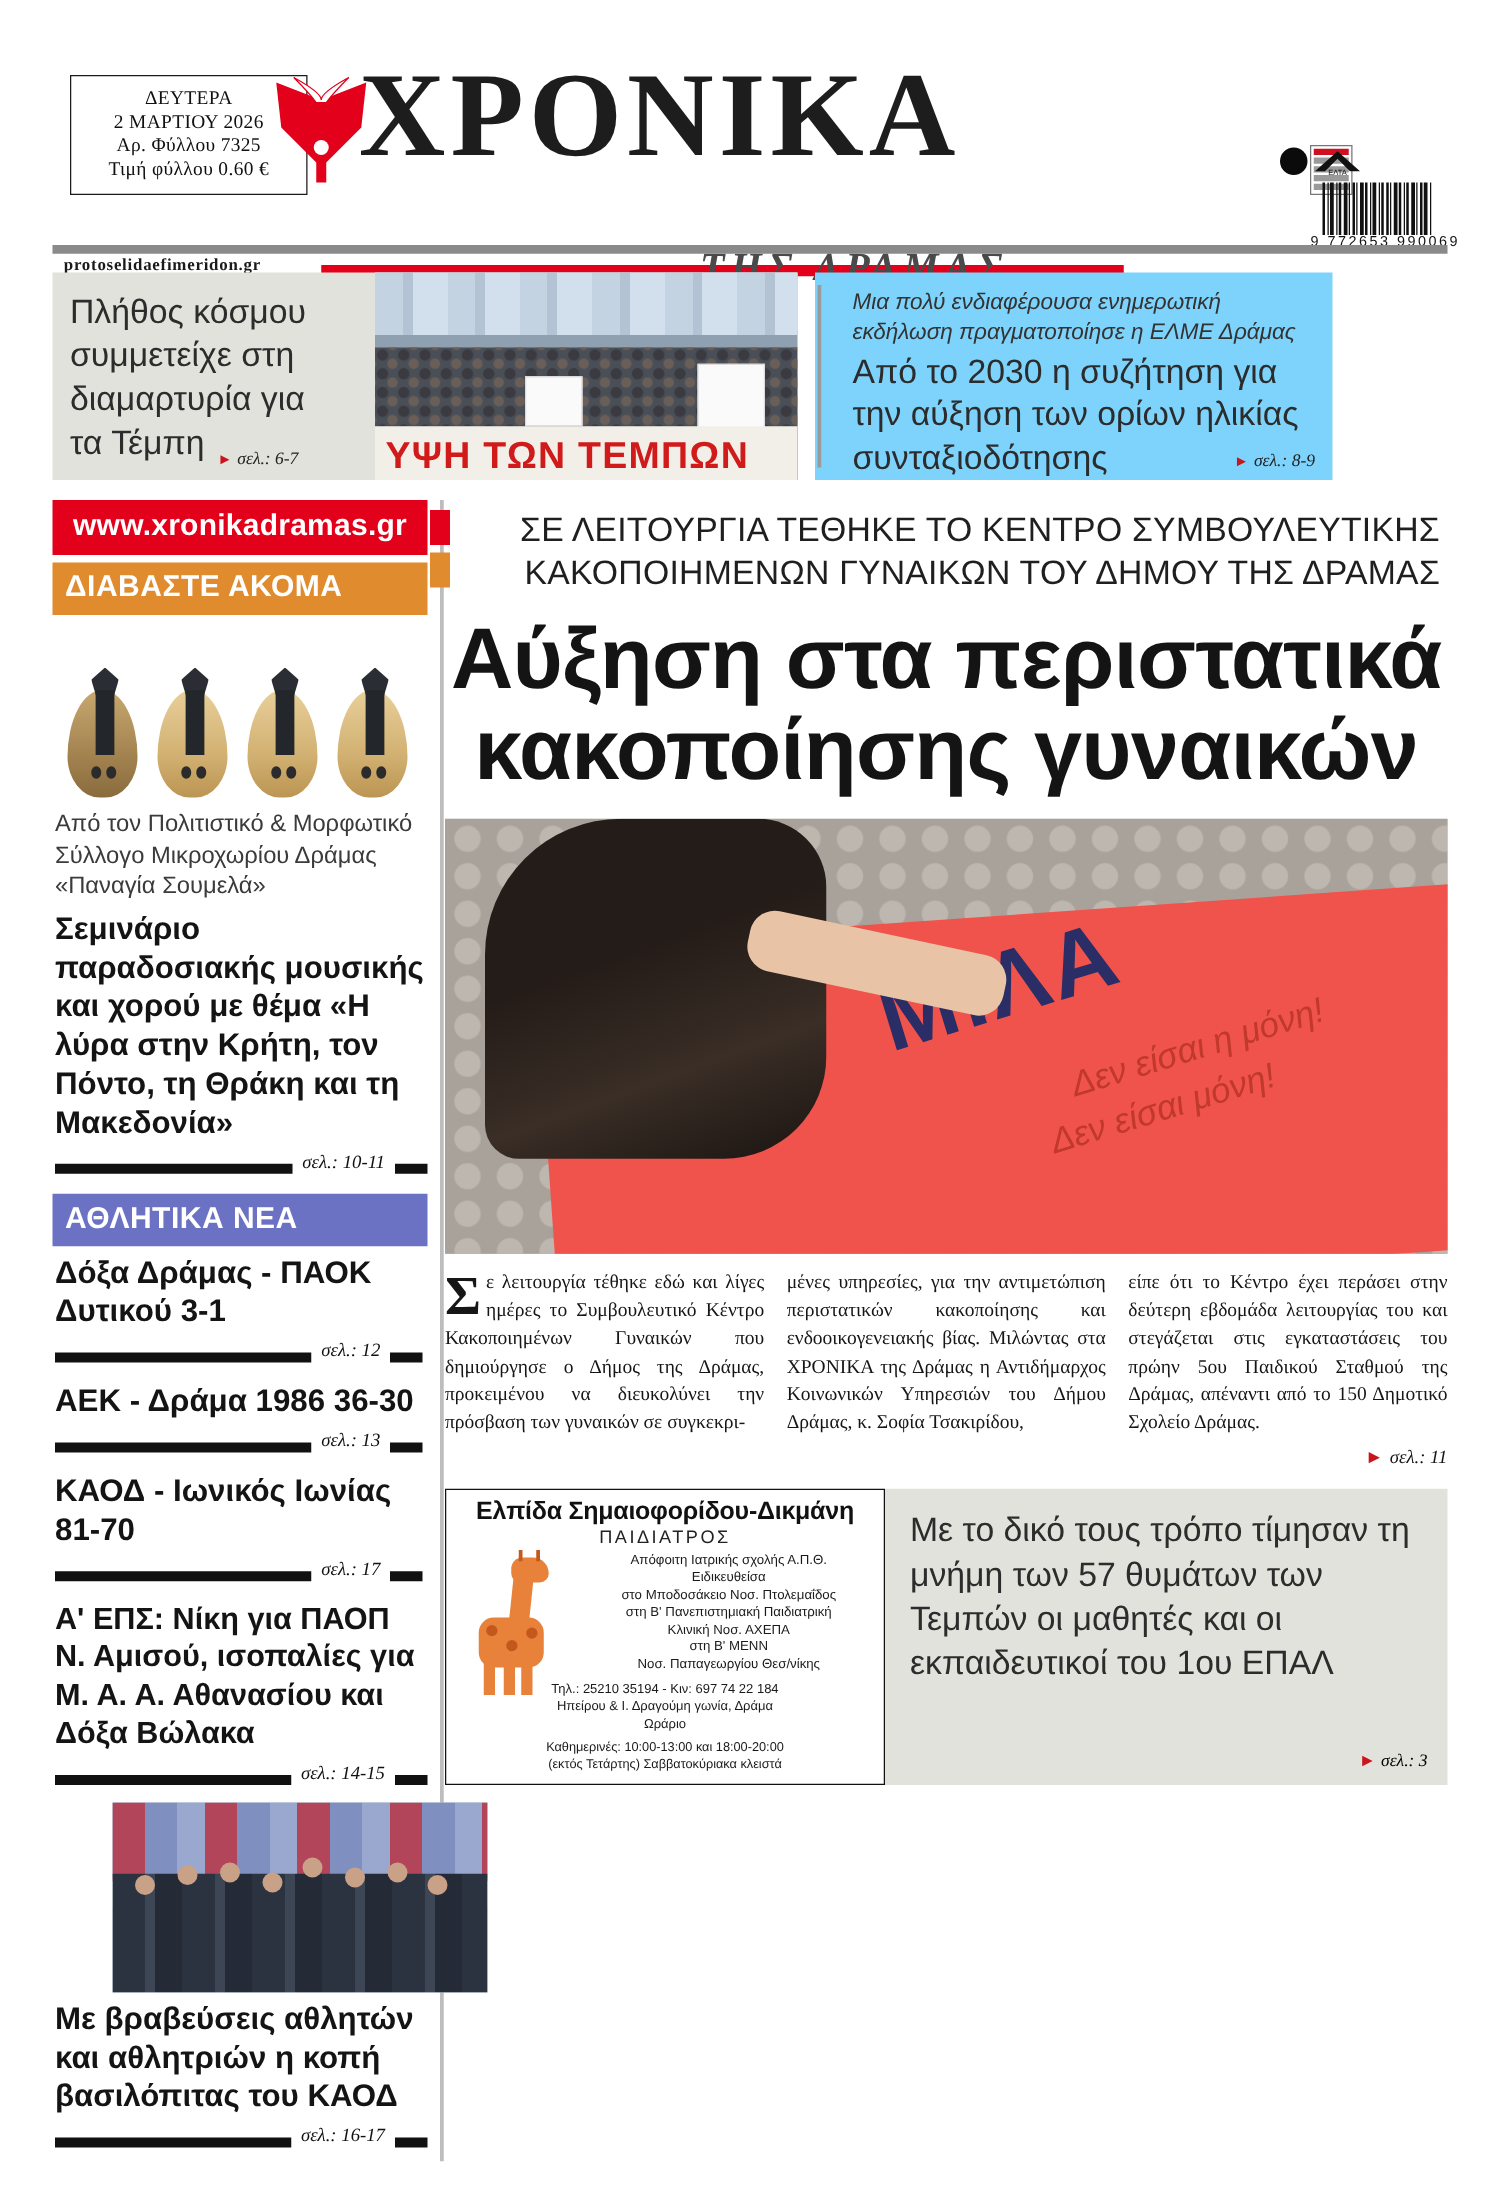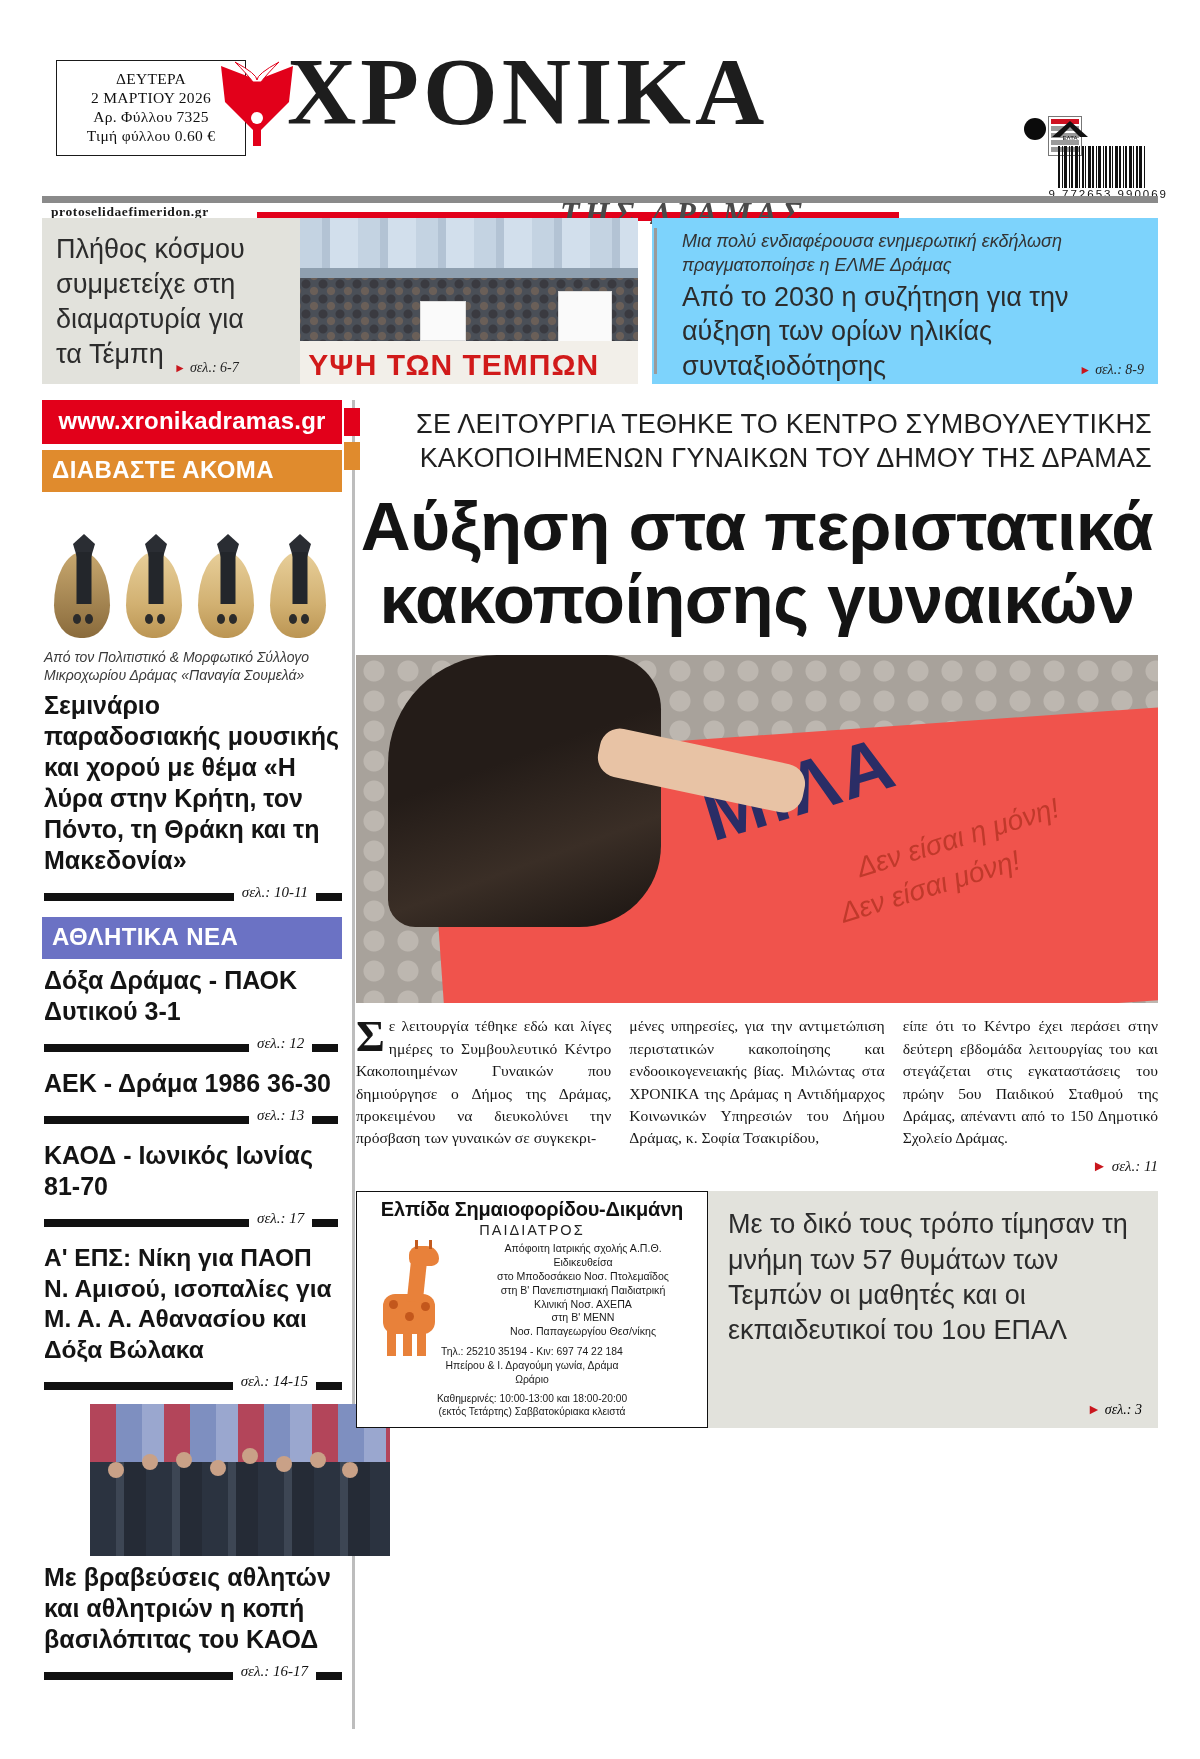--- a/index.html
+++ b/index.html
@@ -48,21 +48,21 @@
   .barcode i { display:block; background:#111; width:2px; height:100%; }
   .barcode-num { position:absolute; right: 6px; top: 132px; font-family:"Liberation Sans",sans-serif; font-size:11.5px; letter-spacing:2px; color:#111; }
 
   
   .topbar-rule { position:absolute; left: 42px; top: 196px; width: 1116px; height: 7px; background:#8a8a8a; }
   .site-tag {
     position:absolute; left: 4px; top: 204px;
     font-family:"Liberation Serif", serif; font-weight:700; font-size:13.5px;
     letter-spacing: .6px; color:#1a1a1a;margin-left:47px;
   }
-  .banner { position:absolute; left: 42px; top: 218px; width: 1116px; height: 166px; display:flex; gap: 14px; }
+  .banner { position:absolute; left: 42px; top: 218px; width: 1024px; height: 166px; display:flex; gap: 14px; }
   .banner-left { width: 596px; background:#e2e2dc; display:flex; position:relative; }
   .bl-text {
     width: 228px; padding: 14px 0 0 14px;
     font-size: 27px; line-height: 1.30; color:#2c2c2c; font-weight:400;
   }
   .bl-page { position:absolute; left: 132px; bottom: 8px; font-family:"Liberation Serif",serif; font-style:italic; font-size:14px; color:#222; }
   .bl-page .tri { color:#c9161d; font-style:normal; font-size: 12px; margin-right:4px; }
   .bl-photo { position:absolute; right:0; top:0; width: 368px; height: 166px; overflow:hidden; }
 
   .banner-right { flex:1; background:#7dd3fc; position:relative; padding: 12px 16px 0 30px; }
@@ -100,21 +100,21 @@
   .lyra { position:relative; width: 60px; }
   .lyra .body { width: 56px; height: 86px; border-radius: 50% 50% 46% 46% / 62% 62% 38% 38%;
       background: linear-gradient(180deg,#e8cf9a,#d2b172 60%,#bb9553); }
   .lyra .body.dark { background: linear-gradient(180deg,#c8a86f,#8a6b3c); }
   .lyra .neck { position:absolute; left: 50%; transform:translateX(-50%); top: 0; width: 15px; height: 52px; background:#23262b; }
   .lyra .head { position:absolute; left:50%; transform:translateX(-50%); top:-18px; width: 22px; height: 26px;
       background:#2a2d33; clip-path: polygon(50% 0,100% 38%,78% 100%,22% 100%,0 38%); }
   .lyra .hole { position:absolute; left:50%; transform:translateX(-50%); top: 58px; width: 22px; height: 10px; }
   .lyra .hole i { display:inline-block; width:8px; height:10px; background:#2b2b2b; border-radius:50%; }
 
-  .kicker-it { font-style: italic; font-size: 14px; line-height: 1.30; color:#3b3b3b; padding: 6px 4px 0 2px; }
+  .kicker-it { font-size: 19px; line-height: 1.30; color:#3b3b3b; padding: 6px 4px 0 2px; }
   .side-head { font-weight:700; font-size: 25px; line-height: 1.24; color:#141414; padding: 6px 2px 0 2px; }
   .side-head.sm { font-size: 24.5px; }
   .pageref { display:flex; align-items:flex-end; gap:8px; padding: 8px 0 10px 2px; }
   .pageref .bar { flex: 1 1 auto; height: 8px; background:#111; max-width: 205px; }
   .pageref .lbl { font-family:"Liberation Serif",serif; font-style:italic; font-size: 15px; color:#111; white-space:nowrap; }
   .pageref .bar2 { width: 26px; height: 8px; background:#111; }
 
   .team-photo { width:100%; height: 152px; margin-top: 4px; }
   .gym { position:absolute; inset:0; background: linear-gradient(#8fa8c8 0 40%, #d8dde4 40% 55%, #b9bfc7 55% 100%); }
   .gym .seats { position:absolute; top:0; left:0; right:0; height:42%;

